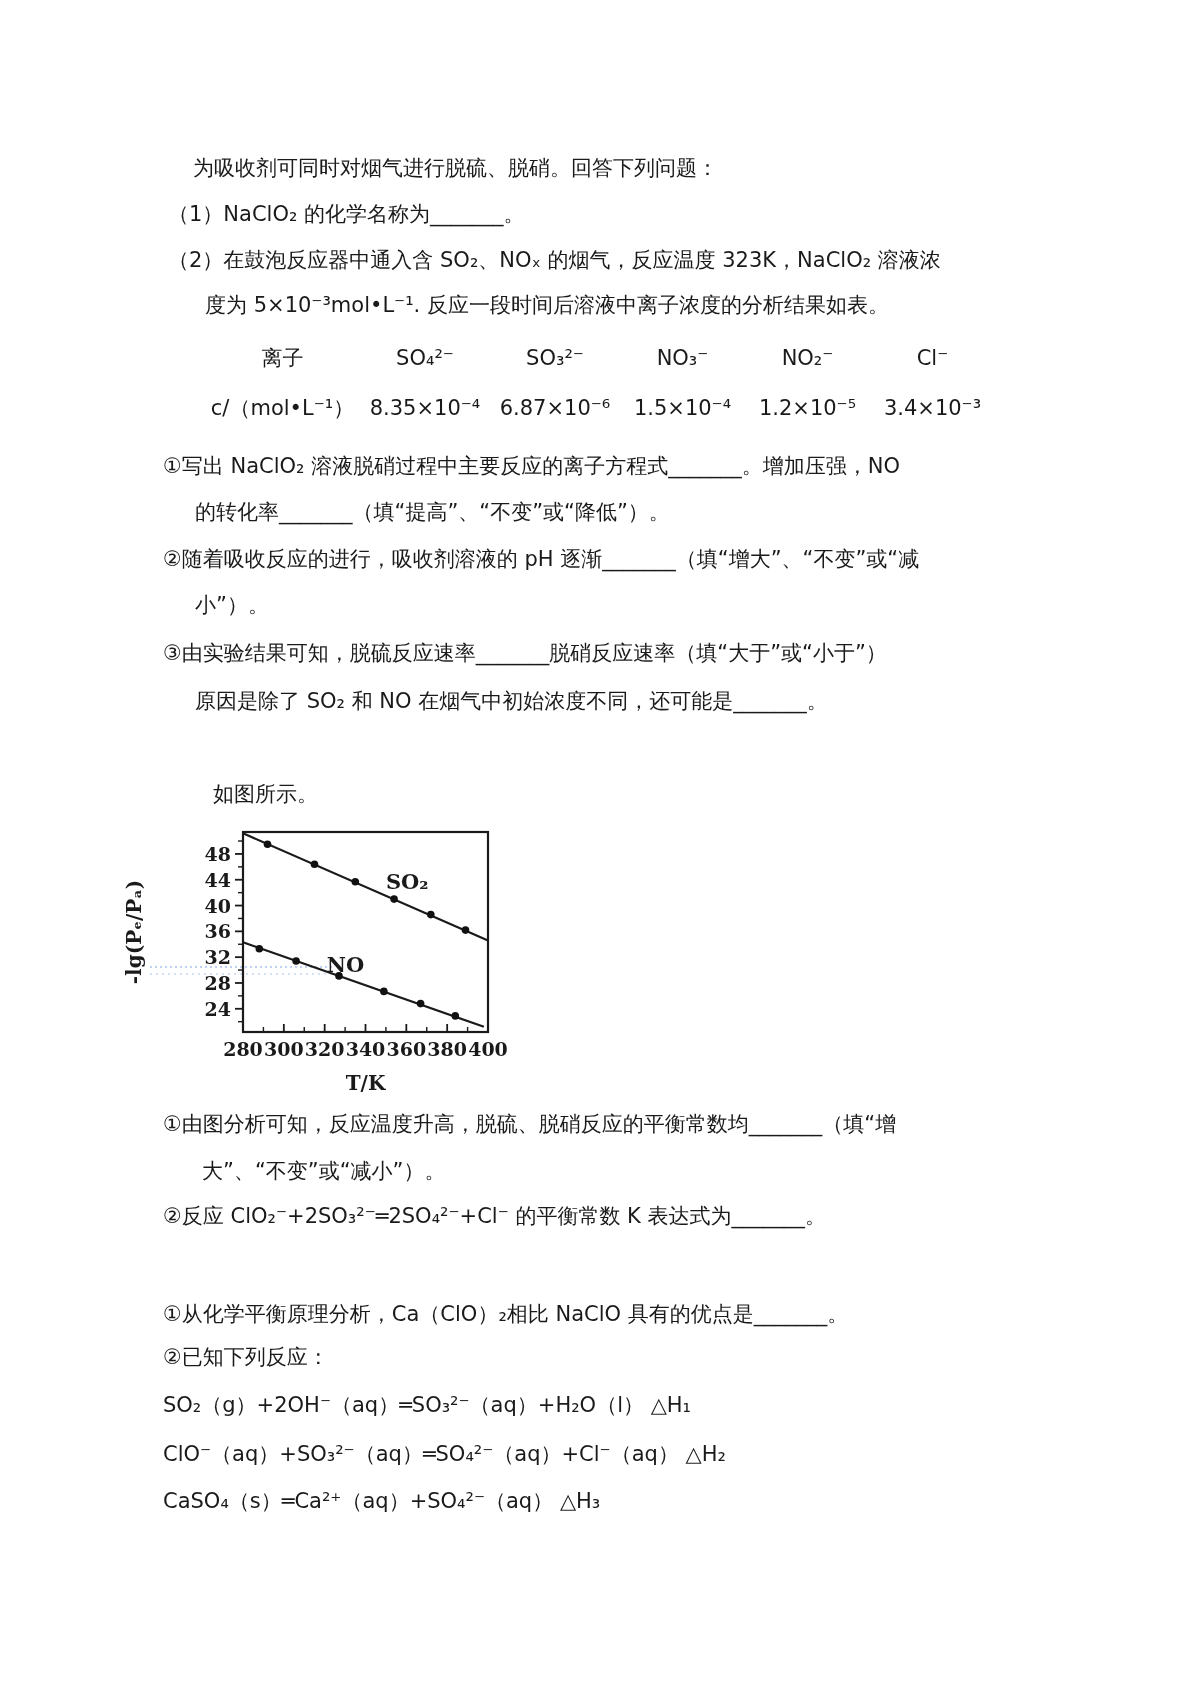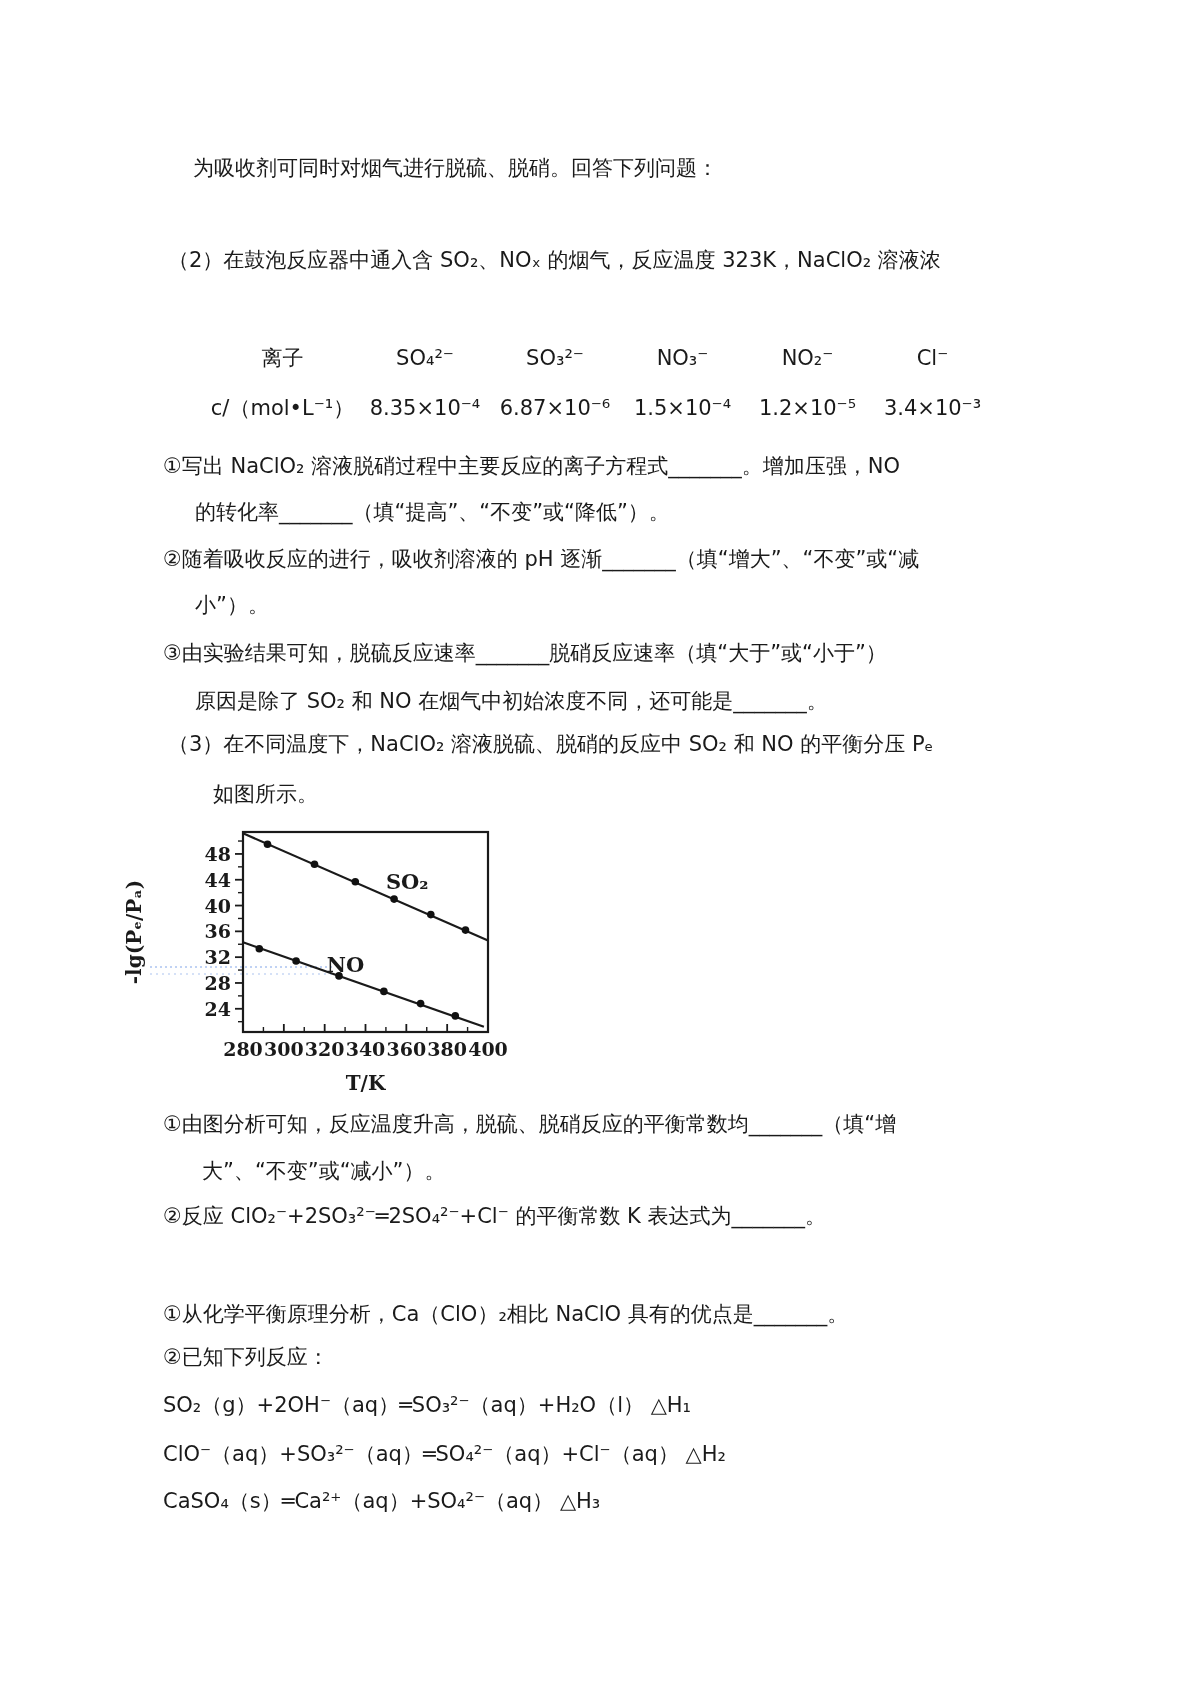--- a/index.html
+++ b/index.html
@@ -71,21 +71,23 @@
     color:#701a75;
   }
   .footer .num{font-weight:bold;}
 </style>
 </head>
 <body>
 
 <div class="page">
 
   <div class="line" style="top:155px;left:193px">为吸收剂可同时对烟气进行脱硫、脱硝。回答下列问题：</div>
+  <div class="line" style="top:201px;left:168px">（1）NaClO₂ 的化学名称为_______。</div>
   <div class="line" style="top:247px;left:168px">（2）在鼓泡反应器中通入含 SO₂、NOₓ 的烟气，反应温度 323K，NaClO₂ 溶液浓</div>
+  <div class="line" style="top:292px;left:205px">度为 5×10⁻³mol•L⁻¹. 反应一段时间后溶液中离子浓度的分析结果如表。</div>
 
   <div class="ion-table">
     <div class="cell">离子</div>
     <div class="cell">SO₄²⁻</div>
     <div class="cell">SO₃²⁻</div>
     <div class="cell">NO₃⁻</div>
     <div class="cell">NO₂⁻</div>
     <div class="cell">Cl⁻</div>
     <div class="cell">c/（mol•L⁻¹）</div>
     <div class="cell">8.35×10⁻⁴</div>
@@ -94,21 +96,20 @@
     <div class="cell">1.2×10⁻⁵</div>
     <div class="cell">3.4×10⁻³</div>
   </div>
 
   <div class="line" style="top:453px;left:163px">①写出 NaClO₂ 溶液脱硝过程中主要反应的离子方程式_______。增加压强，NO</div>
   <div class="line" style="top:499px;left:195px">的转化率_______（填“提高”、“不变”或“降低”）。</div>
   <div class="line" style="top:546px;left:163px">②随着吸收反应的进行，吸收剂溶液的 pH 逐渐_______（填“增大”、“不变”或“减</div>
   <div class="line" style="top:592px;left:195px">小”）。</div>
   <div class="line" style="top:640px;left:163px">③由实验结果可知，脱硫反应速率_______脱硝反应速率（填“大于”或“小于”）</div>
   <div class="line" style="top:688px;left:195px">原因是除了 SO₂ 和 NO 在烟气中初始浓度不同，还可能是_______。</div>
-  <div class="line" style="top:731px;left:168px">（3）在不同温度下，NaClO₂ 溶液脱硫、脱硝的反应中 SO₂ 和 NO 的平衡分压 Pₑ</div>
   <div class="line" style="top:781px;left:213px">如图所示。</div>
 
   <div class="chart-wrap">
     <svg id="chart-svg" width="400" height="280" viewBox="0 0 400 280">
         <line x1="35" y1="145" x2="218" y2="145" stroke="rgba(115,155,230,0.45)" stroke-width="2" stroke-dasharray="2 3"></line>
         <line x1="35" y1="152" x2="218" y2="152" stroke="rgba(115,155,230,0.30)" stroke-width="2" stroke-dasharray="2 4"></line>
         <rect x="128" y="10" width="245" height="200" fill="none" stroke="#1a1a1a" stroke-width="2.2"></rect>
         <line x1="120" y1="186.77419354838707" x2="128" y2="186.77419354838707" stroke="#1a1a1a" stroke-width="1.8"></line>
         <text x="116" y="193.77419354838707" text-anchor="end" class="tick">24</text>
         <line x1="120" y1="160.96774193548384" x2="128" y2="160.96774193548384" stroke="#1a1a1a" stroke-width="1.8"></line>

